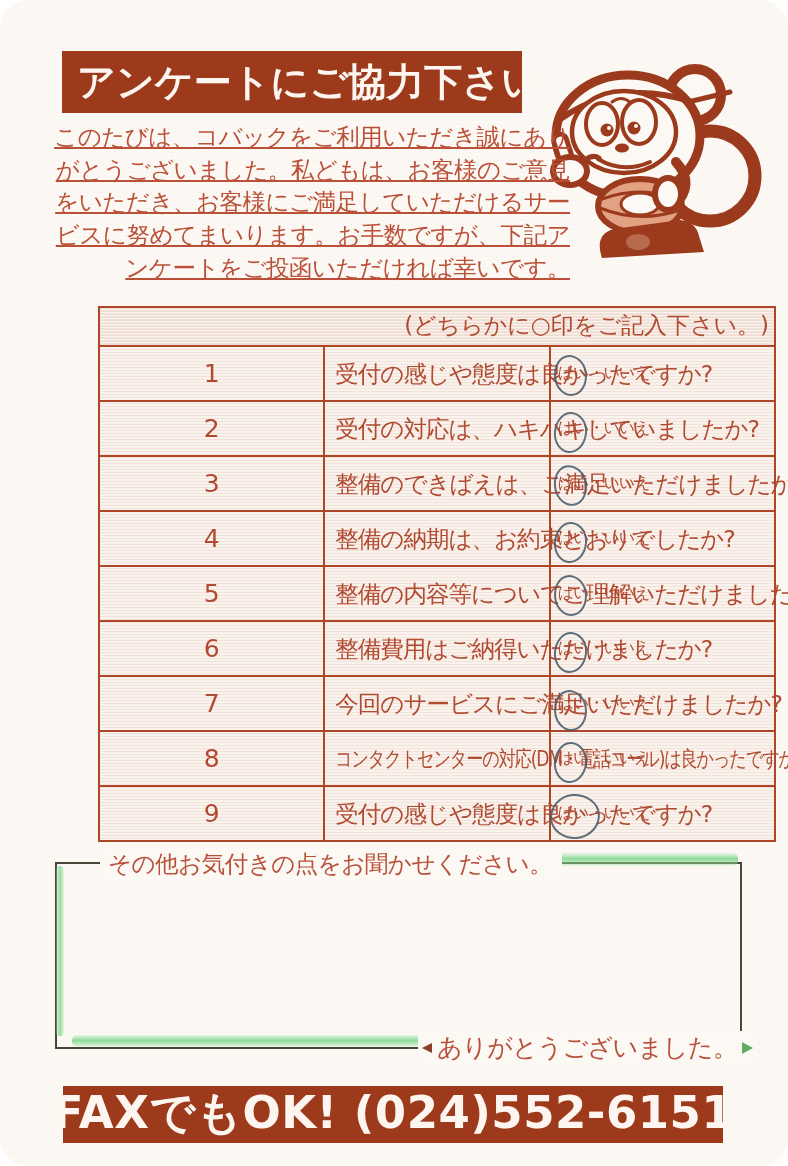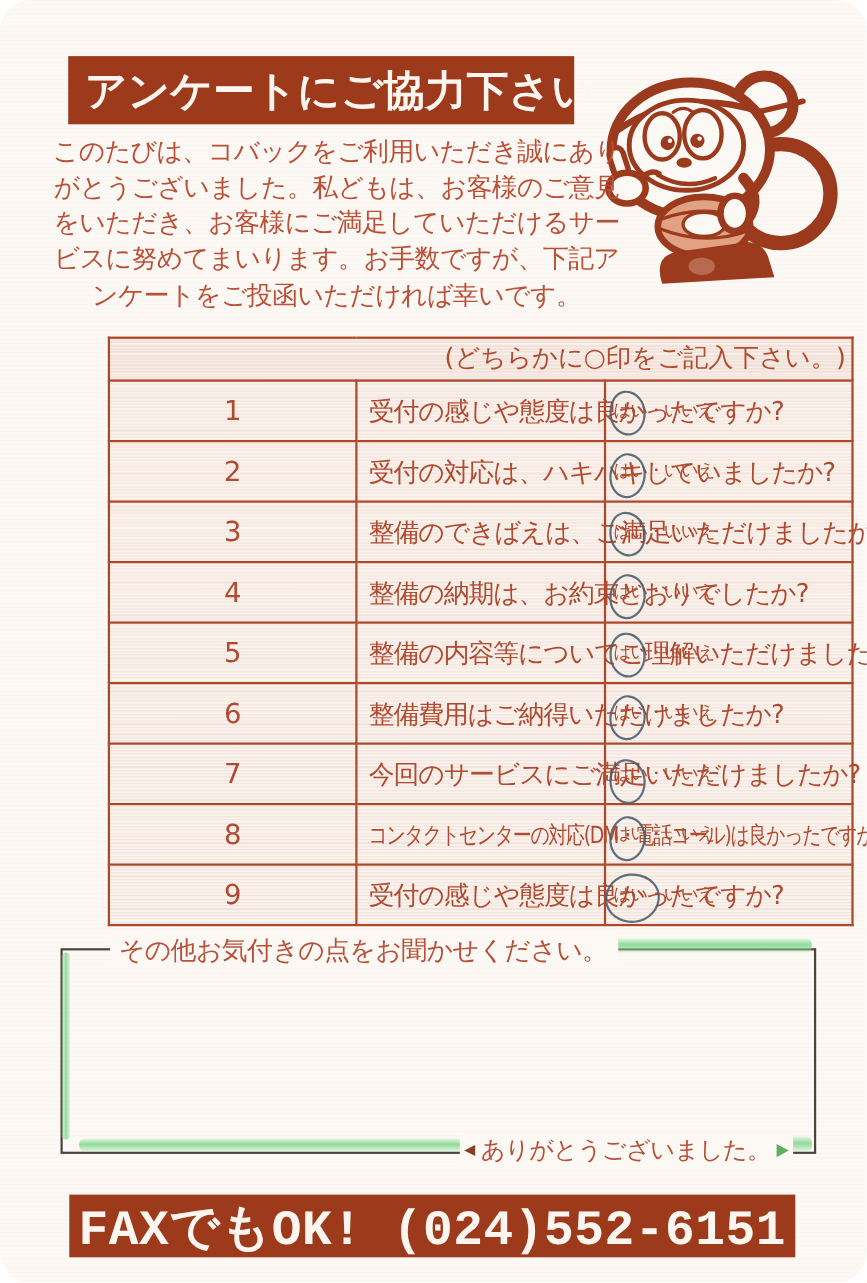--- a/index.html
+++ b/index.html
@@ -18,21 +18,22 @@
   .title-banner span{
     color:#fdf6f0;font-size:38px;font-weight:bold;letter-spacing:0px;
     padding-left:15px;white-space:nowrap;
   }
   
   .mascot{position:absolute;left:540px;top:56px;width:228px;height:208px;}
   
   .intro{
     position:absolute;left:42px;top:121px;width:528px;height:168px;
     color:#bb5038;font-size:23.5px;line-height:1.39;letter-spacing:-0.5px;
-    text-align:center;
+    text-align:right;
+    text-decoration:underline;
   }
   
   table.survey{
     position:absolute;left:58px;top:306px;width:678px;
     border-collapse:collapse;table-layout:fixed;
     background-color:#faf2ec;
     background-image:repeating-linear-gradient(180deg, rgba(213,166,148,0.20) 0 1px, transparent 1px 3px);
     margin-left:40px;
   }
   table.survey, table.survey th, table.survey td{border:2px solid #ad4728;}
@@ -71,30 +72,30 @@
   .hl.h-top{left:545px;top:853px;width:193px;height:13px;}
   .hl.h-left{left:56px;top:866px;width:8px;height:170px;background:linear-gradient(90deg, rgba(176,236,186,0.25), rgba(124,214,138,0.8), rgba(176,236,186,0.25));}
   .hl.h-bottom{left:72px;top:1035px;width:350px;height:12px;}
   .hl.h-corner{left:666px;top:1033px;width:72px;height:14px;}
   .comment-label{
     position:absolute;left:100px;top:848px;color:#b8503a;font-size:23.5px;
     background:#fcf9f5;padding:0 10px 0 8px;letter-spacing:-0.5px;white-space:nowrap;z-index:3;
   }
   .comment-input{position:absolute;left:60px;top:880px;width:672px;height:150px;z-index:2;}
   .thanks{
-    position:absolute;left:418px;top:1031px;z-index:3;color:#b8503a;font-size:22px;
+    position:absolute;left:418px;top:1031px;z-index:3;color:#b8503a;font-size:25px;
     background:#fcf9f5;padding:0 4px;letter-spacing:-0.5px;white-space:nowrap;display:flex;align-items:center;gap:5px;
   }
   .tri{width:0;height:0;border-style:solid;display:inline-block;}
   .tri.left{border-width:5px 10px 5px 0;border-color:transparent #8a3e26 transparent transparent;}
   .tri.right{border-width:6px 0 6px 11px;border-color:transparent transparent transparent #5fae5f;}
   
   .fax-bar{
     position:absolute;left:63px;top:1086px;width:660px;height:57px;
-    background:#9e3a1c;display:flex;align-items:flex-start;justify-content:center;font-family:Liberation Mono, monospace;
+    background:#9e3a1c;display:flex;align-items:flex-end;justify-content:center;
   }
   .fax-bar span{color:#fdf6f0;font-size:45px;font-weight:600;letter-spacing:0.5px;white-space:nowrap;}
 </style>
 </head>
 <body>
 
 <div class="page">
 
   <div class="title-banner">
     <span>アンケートにご協力下さい</span>

